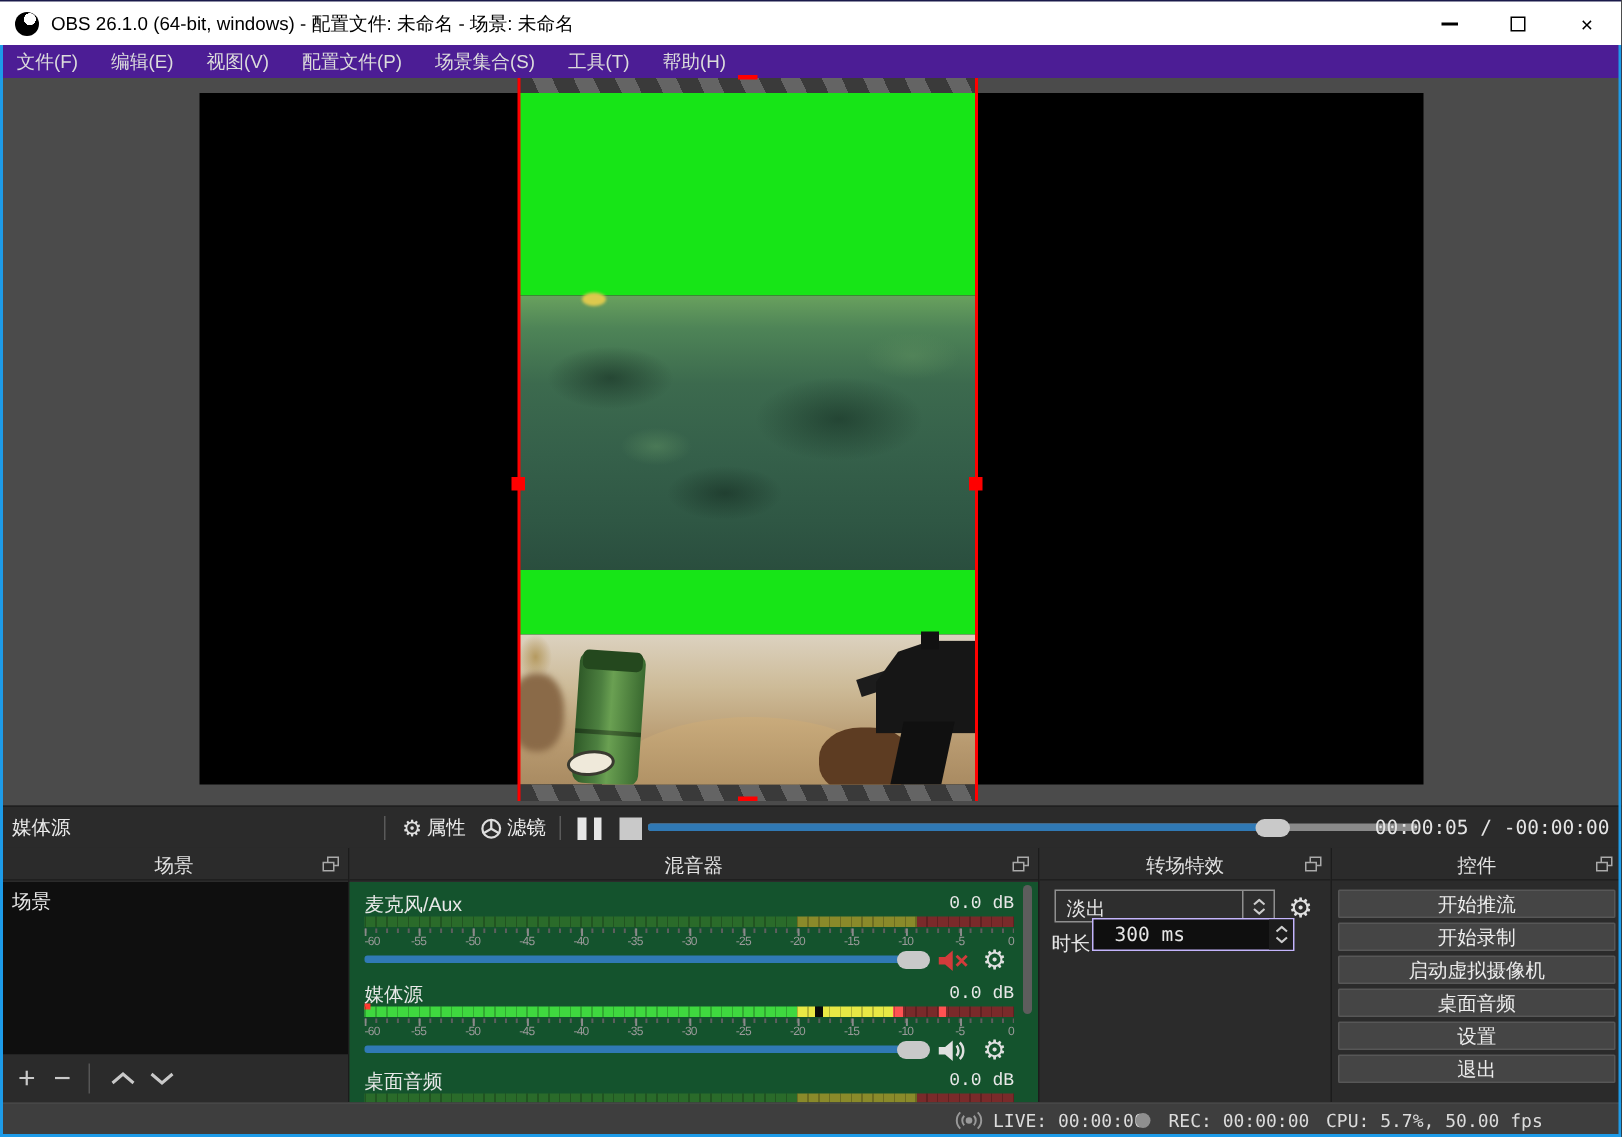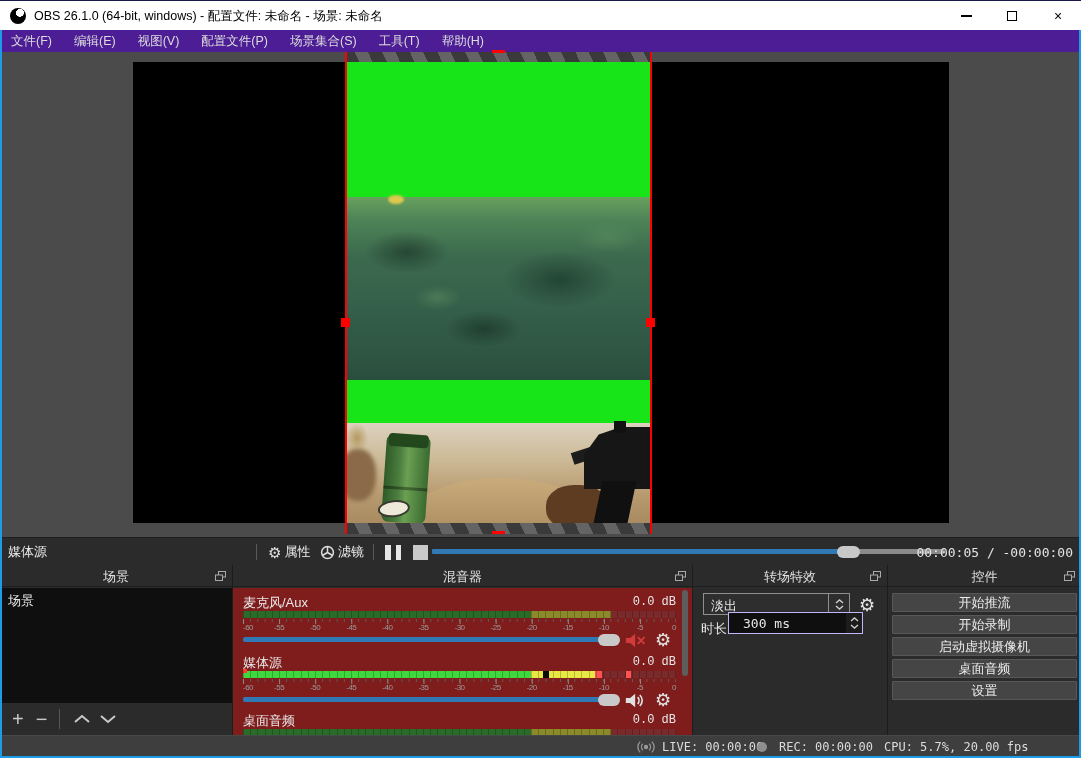--- a/index.html
+++ b/index.html
@@ -271,21 +271,21 @@
     </div>
 
     <div class="panel" style="left:233px;width:459px;">
       <div class="panel-header">
         <div class="panel-title">混音器</div>
         <svg class="popout" width="13" height="13" viewBox="0 0 13 13">
           <rect x="4.5" y="1.5" width="7" height="5.5" fill="none" stroke="#aaa"></rect>
           <rect x="1.5" y="5" width="7" height="5.5" fill="#2b2b2b" stroke="#aaa"></rect>
         </svg>
       </div>
-      <div class="panel-body" style="background:#7f1d1d;">
+      <div class="panel-body" style="background:#14532d;">
 
         <div class="mix-ch" style="top:6px;">
           <span class="ch-name">麦克风/Aux</span>
           <span class="ch-val mono">0.0 dB</span>
           <div class="meter meter-dim"></div>
           <div class="ticks"></div>
           <div class="scale">
               <span style="left: 0%;">-60</span>
               <span style="left: 8.33333%;">-55</span>
               <span style="left: 16.6667%;">-50</span>
@@ -400,34 +400,35 @@
           <rect x="4.5" y="1.5" width="7" height="5.5" fill="none" stroke="#aaa"></rect>
           <rect x="1.5" y="5" width="7" height="5.5" fill="#2b2b2b" stroke="#aaa"></rect>
         </svg>
       </div>
       <div class="panel-body">
         <div class="ctl-btn" style="top:5px;">开始推流</div>
         <div class="ctl-btn" style="top:27px;">开始录制</div>
         <div class="ctl-btn" style="top:49px;">启动虚拟摄像机</div>
         <div class="ctl-btn" style="top:71px;">桌面音频</div>
         <div class="ctl-btn" style="top:93px;">设置</div>
+        <div class="ctl-btn" style="top:115px;">退出</div>
       </div>
     </div>
   </div>
 
   <div class="abs statusbar">
     <svg class="sb-item" style="left:636px;top:4px;" width="20" height="14" viewBox="0 0 20 14">
       <circle cx="10" cy="7" r="2.2" fill="#999"></circle>
       <path d="M6.8 3.8 A4.6 4.6 0 0 0 6.8 10.2" stroke="#999" stroke-width="1.3" fill="none"></path>
       <path d="M13.2 3.8 A4.6 4.6 0 0 1 13.2 10.2" stroke="#999" stroke-width="1.3" fill="none"></path>
       <path d="M4.2 1.6 A7.4 7.4 0 0 0 4.2 12.4" stroke="#999" stroke-width="1.3" fill="none"></path>
       <path d="M15.8 1.6 A7.4 7.4 0 0 1 15.8 12.4" stroke="#999" stroke-width="1.3" fill="none"></path>
     </svg>
     <span class="sb-item mono" style="left:662px;">LIVE: 00:00:00</span>
     <span class="rec-dot"></span>
     <span class="sb-item mono" style="left:779px;">REC: 00:00:00</span>
-    <span class="sb-item mono" style="left:884px;">CPU: 5.7%, 20.00 fps</span>
+    <span class="sb-item mono" style="left:884px;">CPU: 5.7%, 50.00 fps</span>
   </div>
 
   <div class="abs wb-left"></div>
   <div class="abs wb-right"></div>
   <div class="abs wb-bottom"></div>
 </div>
 
 </body></html>

